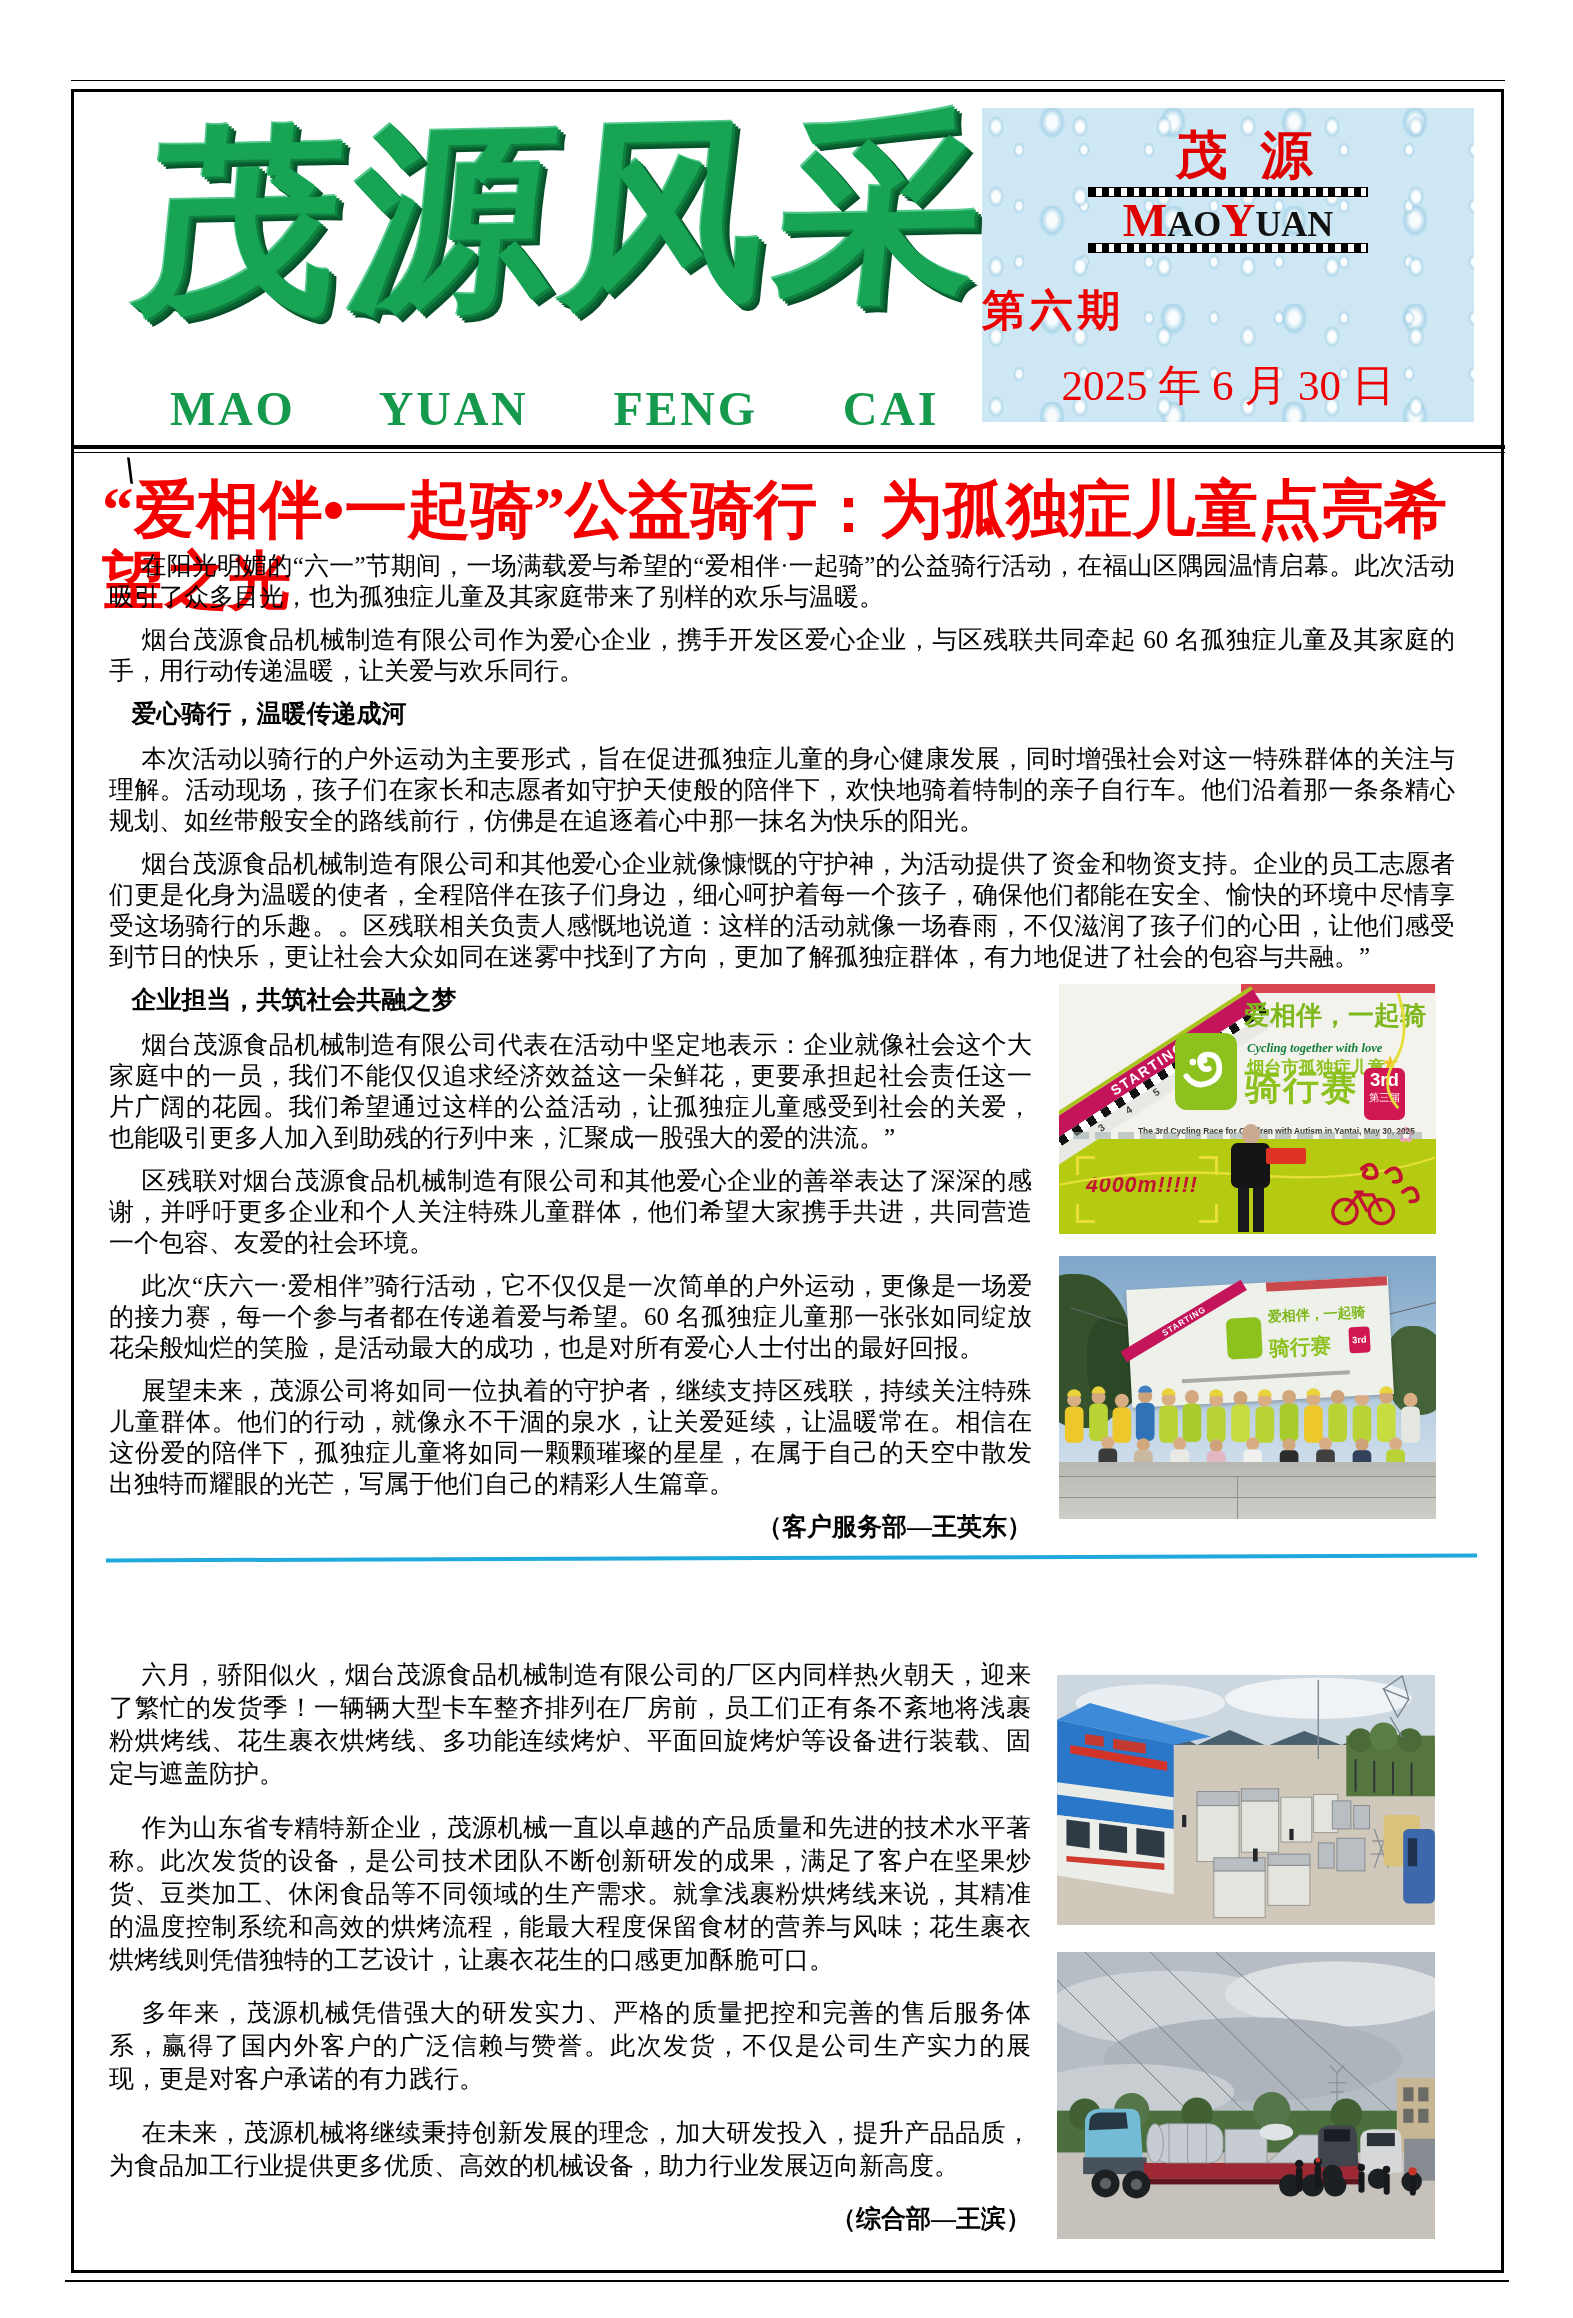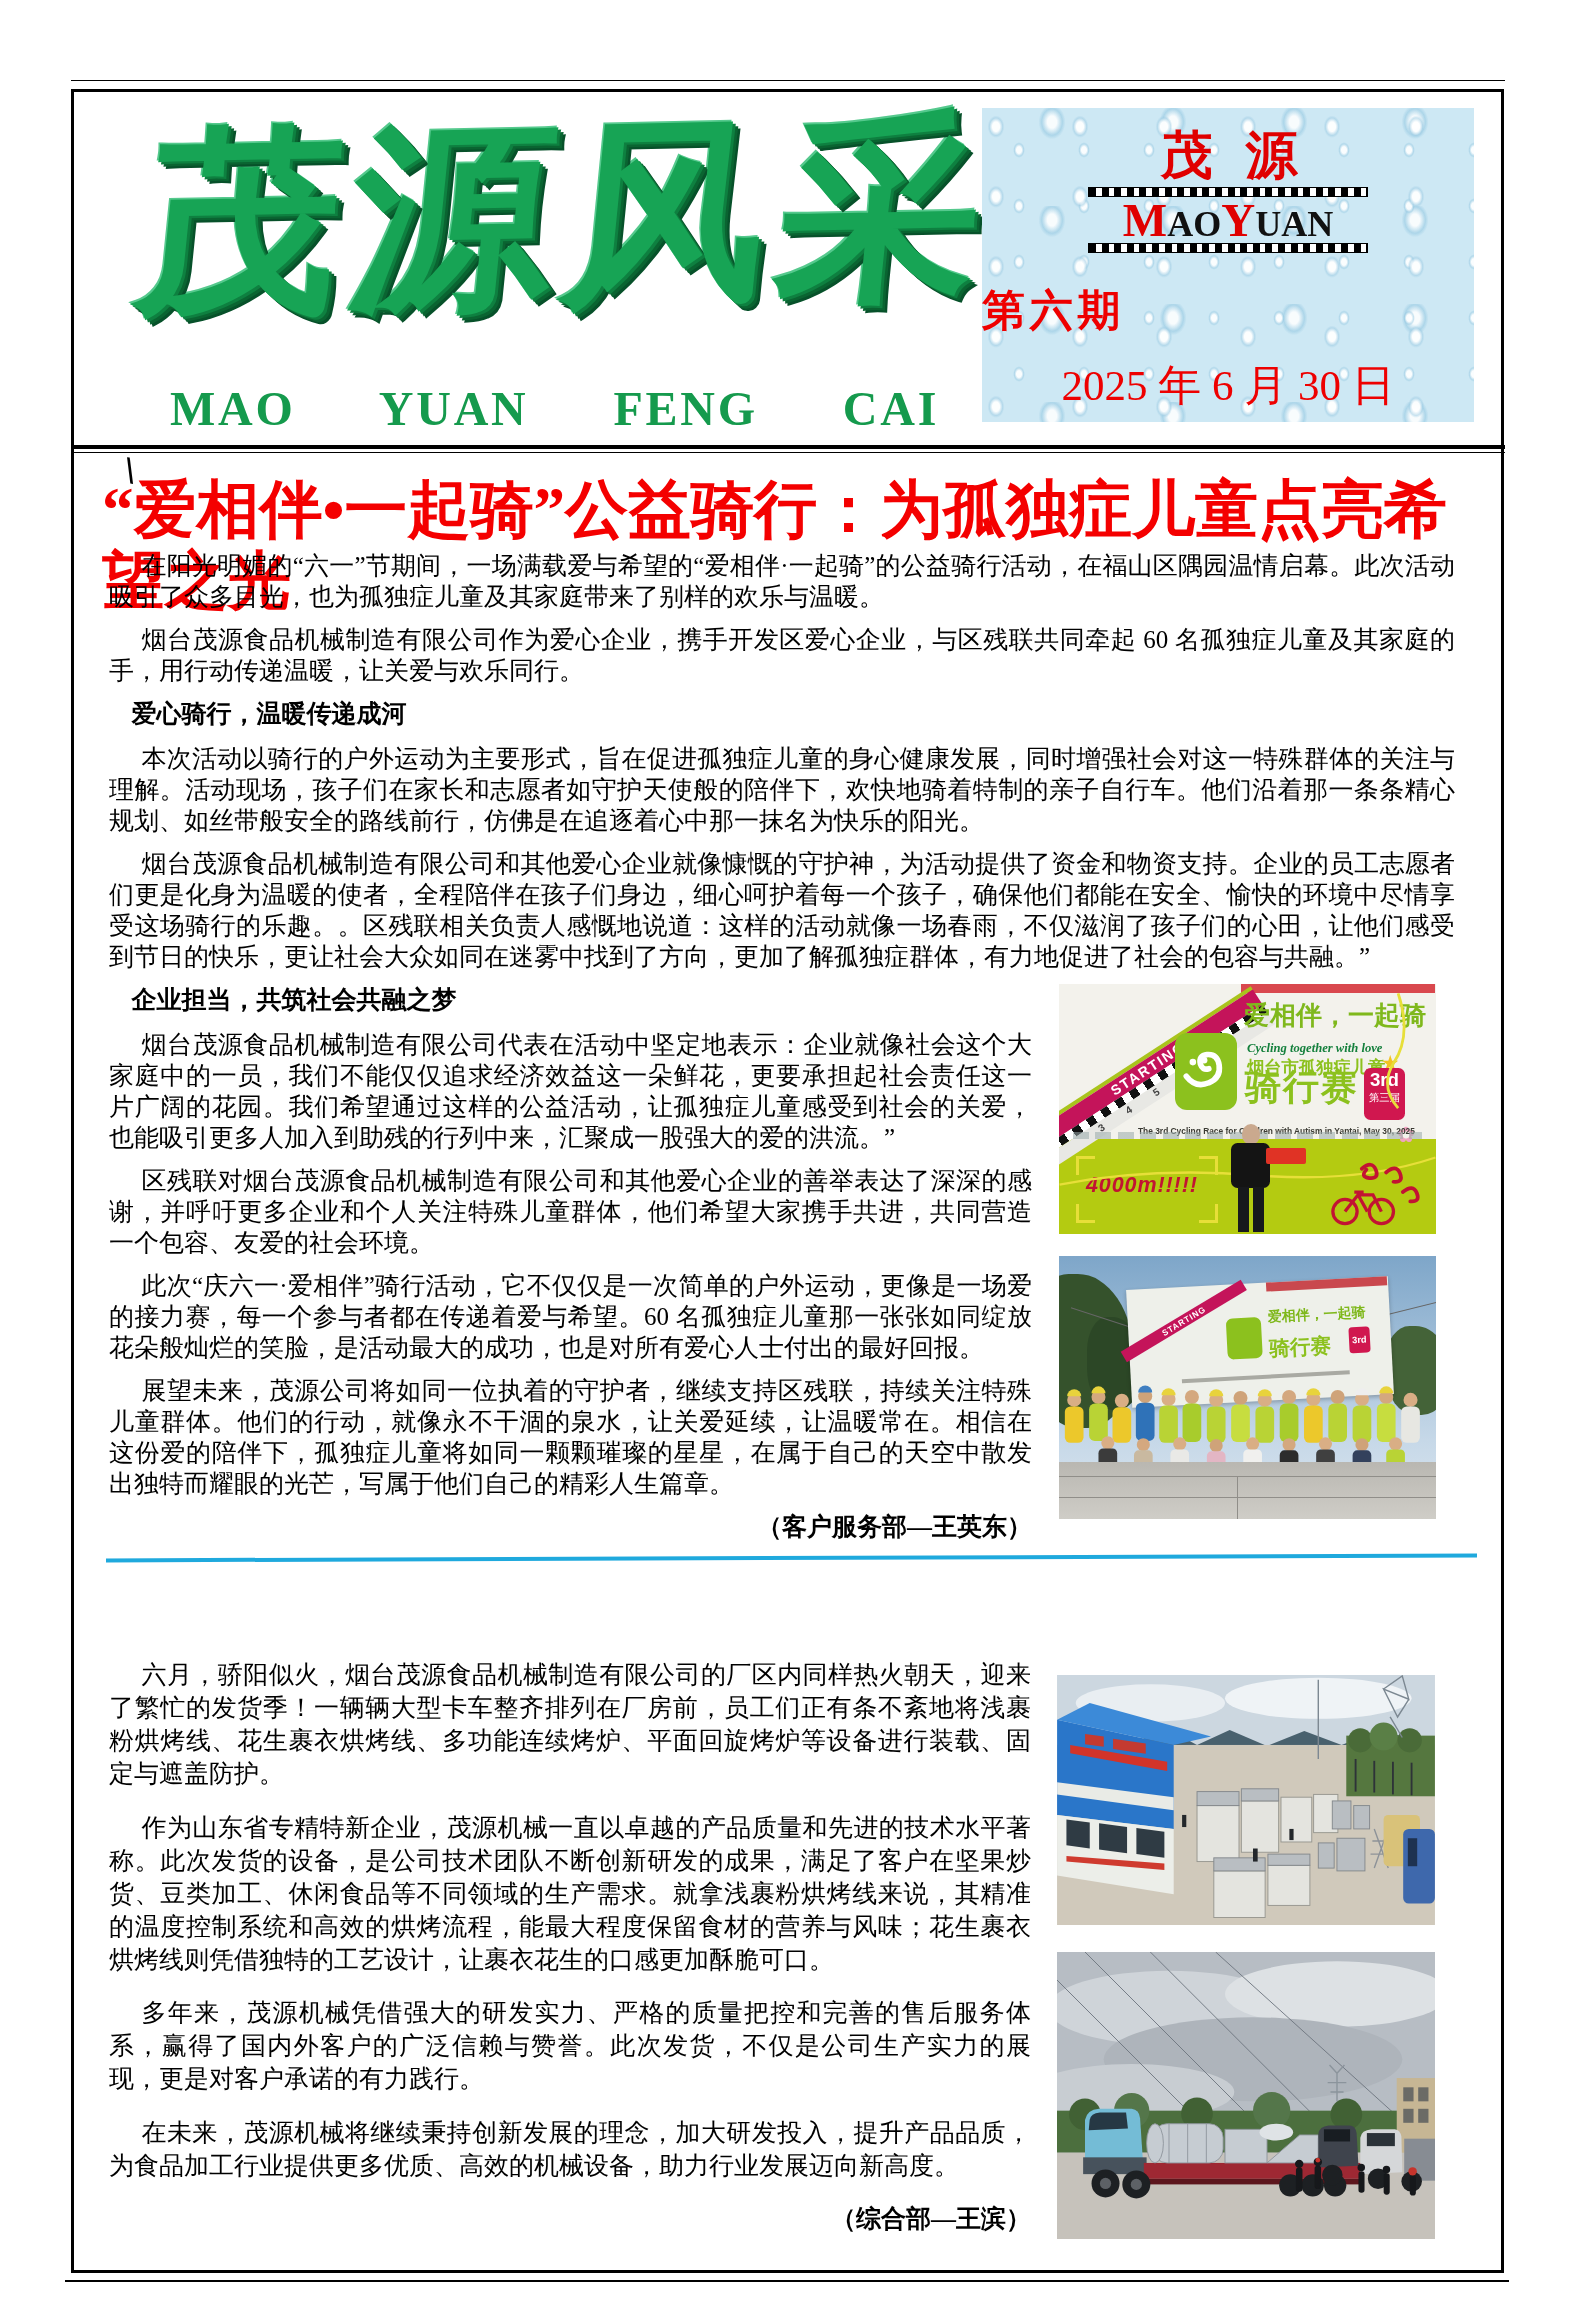--- a/index.html
+++ b/index.html
@@ -18,21 +18,21 @@
       text-shadow:2.8px 2.3px 0 #0e8040,5.6px 4.7px 0 #0a6431,8px 7px 0.5px #07512a,-1.9px -1.9px 0 #55c98d;}
   .mast-sub{left:154px;top:381px;width:818px;font-size:48px;font-weight:bold;color:#159a4d;
       word-spacing:70px;letter-spacing:2.8px;margin-left:16px;}
   .mast-box{left:982px;top:108px;width:492px;height:314px;background-color:#cde8f4;
       background-image:
         radial-gradient(ellipse 12px 16px at 14px 18.7px, rgba(255,255,255,.95) 0 30%, rgba(160,205,228,.55) 55%, rgba(205,232,244,0) 70%),
         radial-gradient(ellipse 8.4px 11.2px at 37px 42px, rgba(255,255,255,.9) 0 30%, rgba(150,200,225,.5) 55%, rgba(205,232,244,0) 70%),
         radial-gradient(ellipse 18.7px 24px at 70px 14px, rgba(255,255,255,.85) 0 25%, rgba(140,195,222,.5) 55%, rgba(205,232,244,0) 72%),
         radial-gradient(ellipse 6.5px 8.4px at 56px 56px, rgba(255,255,255,.9) 0 35%, rgba(150,200,225,.45) 60%, rgba(205,232,244,0) 75%);
       background-size:84px 70px,65px 56px,121px 98px,47px 42px;}
-  .mast-box .logo-cn{position:absolute;left:1px;top:13px;width:100%;text-align:center;font-size:52px;
+  .mast-box .logo-cn{position:absolute;left:16px;top:13px;width:100%;text-align:center;font-size:52px;
       font-weight:bold;color:#e00000;letter-spacing:33px;text-indent:33px;}
   .film{position:absolute;left:106px;top:79px;width:280px;}
   .film-bar{height:8px;background:repeating-linear-gradient(90deg,#000 0 7px,#fff 7px 12.6px);border:0.9px solid #000;}
   .film-mid{display:flex;justify-content:center;align-items:baseline;padding:0.9px 0;}
   .film-mid .big{font-size:47px;font-weight:bold;color:#e00000;line-height:.95;}
   .film-mid .small{font-size:36px;font-weight:bold;color:#111;line-height:1;}
   .mast-box .issue{position:absolute;left:0;top:174px;width:100%;text-align:left;font-size:43px;
       font-weight:bold;color:#ee0000;letter-spacing:4.7px;}
   .mast-box .date{position:absolute;left:0;top:249px;width:100%;text-align:center;font-size:43px;color:#ee0000;}
 

